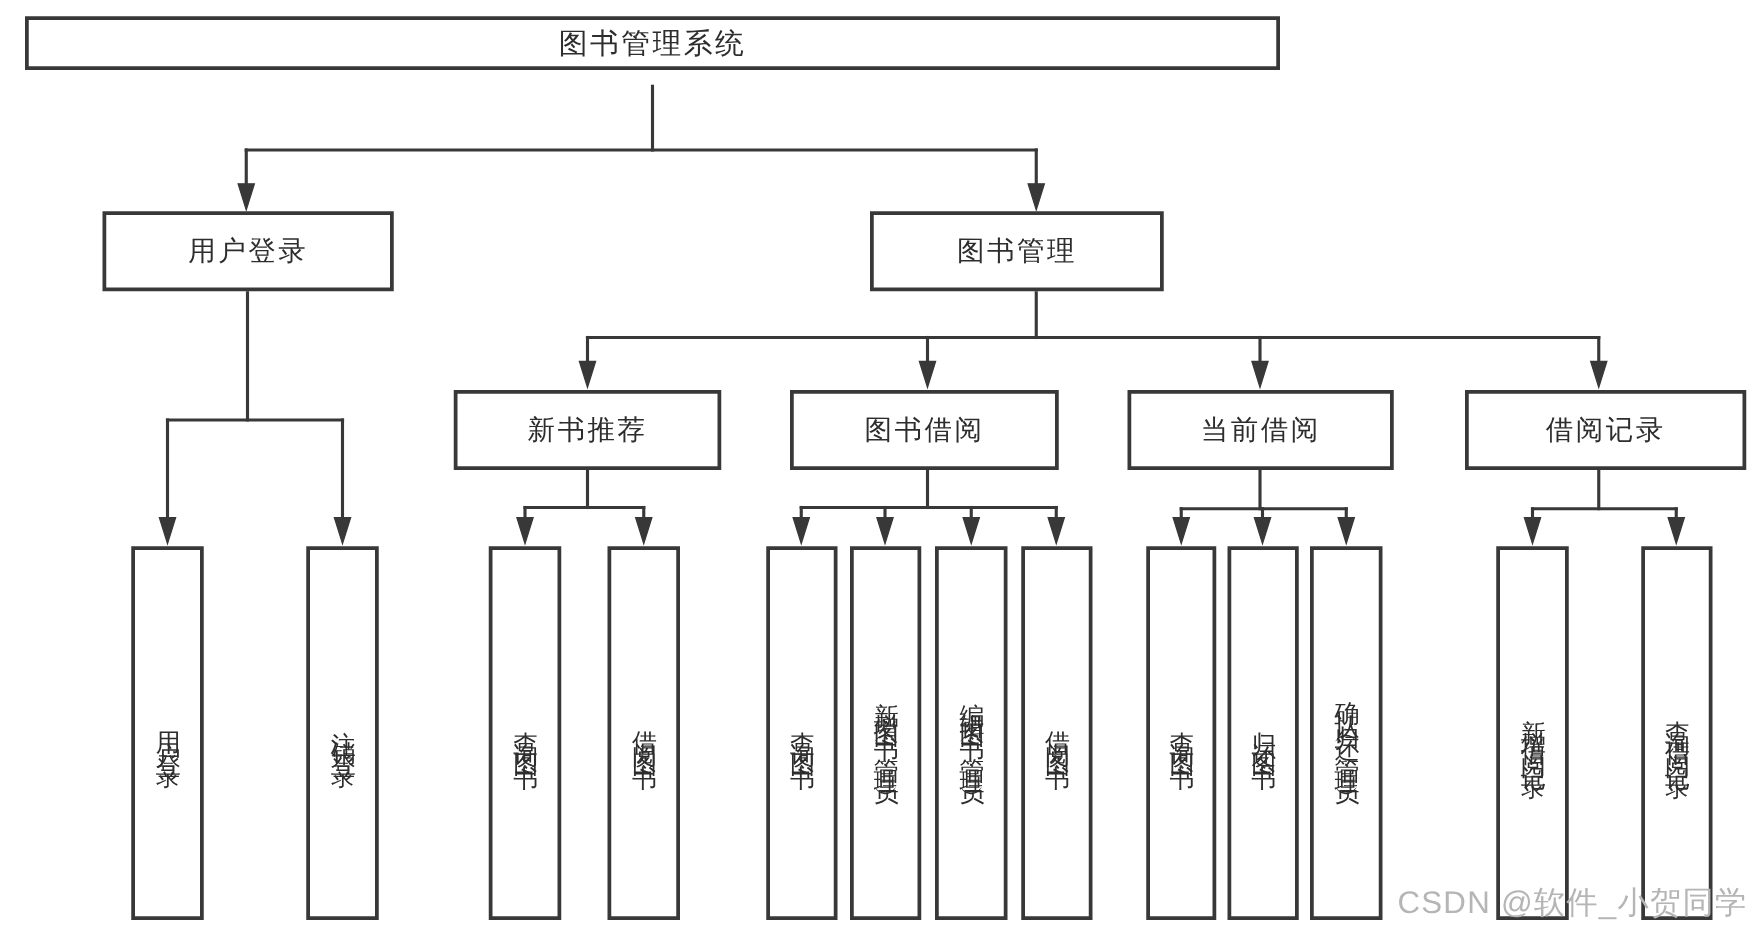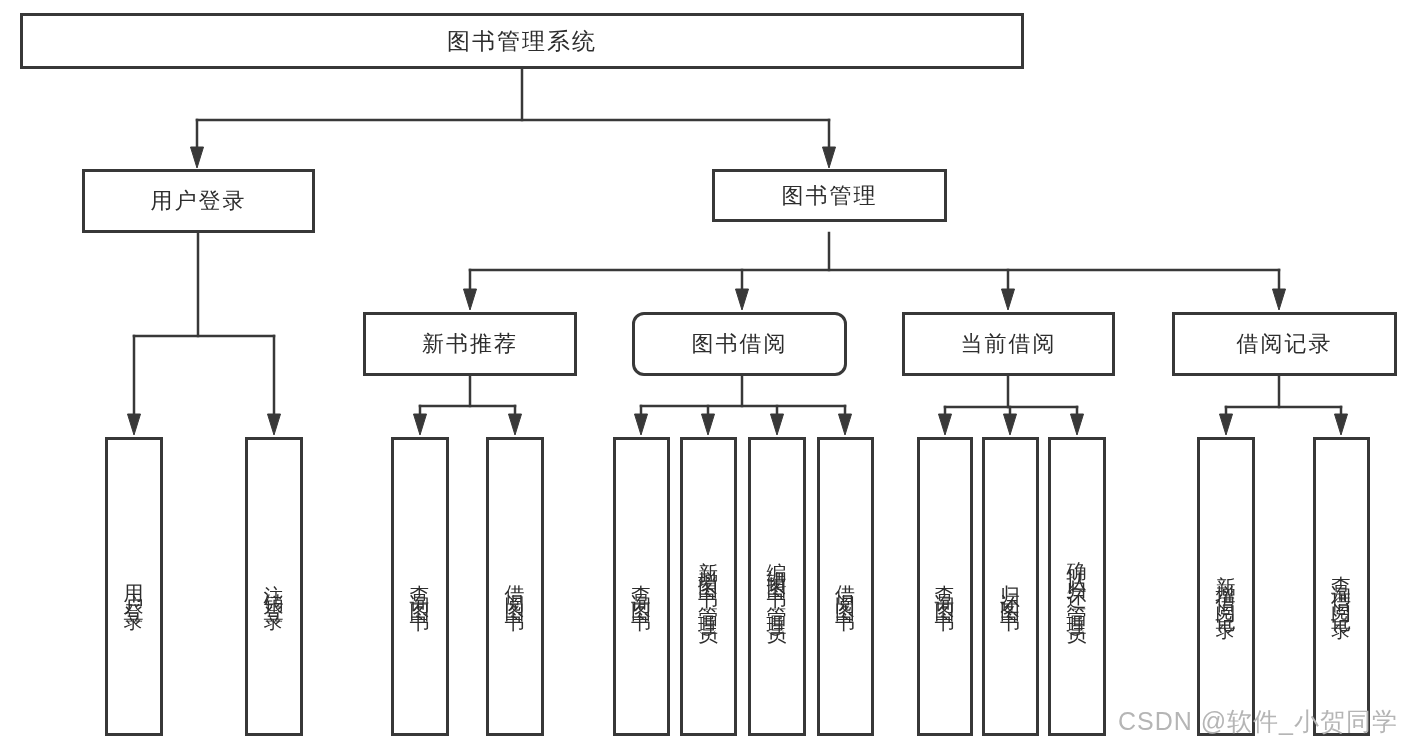--- a/index.html
+++ b/index.html
@@ -109,35 +109,35 @@
     <g>
       <line class="cl" x1="1279" y1="376" x2="1279" y2="407"></line>
       <line class="cl" x1="1226" y1="407" x2="1341" y2="407"></line>
       <line class="cl" x1="1226" y1="407" x2="1226" y2="415"></line>
       <polygon class="ah" points="1219.5,414 1232.5,414 1226,435"></polygon>
       <line class="cl" x1="1341" y1="407" x2="1341" y2="415"></line>
       <polygon class="ah" points="1334.5,414 1347.5,414 1341,435"></polygon>
     </g>
   </svg>
 
-  <div class="box root-box" style="left:20px; top:13px; width:1004px; height:56px;">
+  <div class="box root-box" style="left:20px; top:13px; width:1004px; height:43px;">
     <span class="hlabel">图书管理系统</span>
   </div>
 
   <div class="box" style="left:82px; top:169px; width:233px; height:64px;">
     <span class="hlabel">用户登录</span>
   </div>
-  <div class="box" style="left:712px; top:169px; width:235px; height:53px;">
+  <div class="box" style="left:696px; top:169px; width:235px; height:64px;">
     <span class="hlabel">图书管理</span>
   </div>
 
   <div class="box" style="left:363px; top:312px; width:214px; height:64px;text-align:center;">
     <span class="hlabel">新书推荐</span>
   </div>
-  <div class="box" style="left:632px; top:312px; width:215px; height:64px;border-radius:12px;">
+  <div class="box" style="left:632px; top:312px; width:215px; height:64px;">
     <span class="hlabel">图书借阅</span>
   </div>
   <div class="box" style="left:902px; top:312px; width:213px; height:64px;">
     <span class="hlabel">当前借阅</span>
   </div>
   <div class="box" style="left:1172px; top:312px; width:225px; height:64px;">
     <span class="hlabel">借阅记录</span>
   </div>
 
   <div class="box leaf" style="left:105px; width:58px;">

